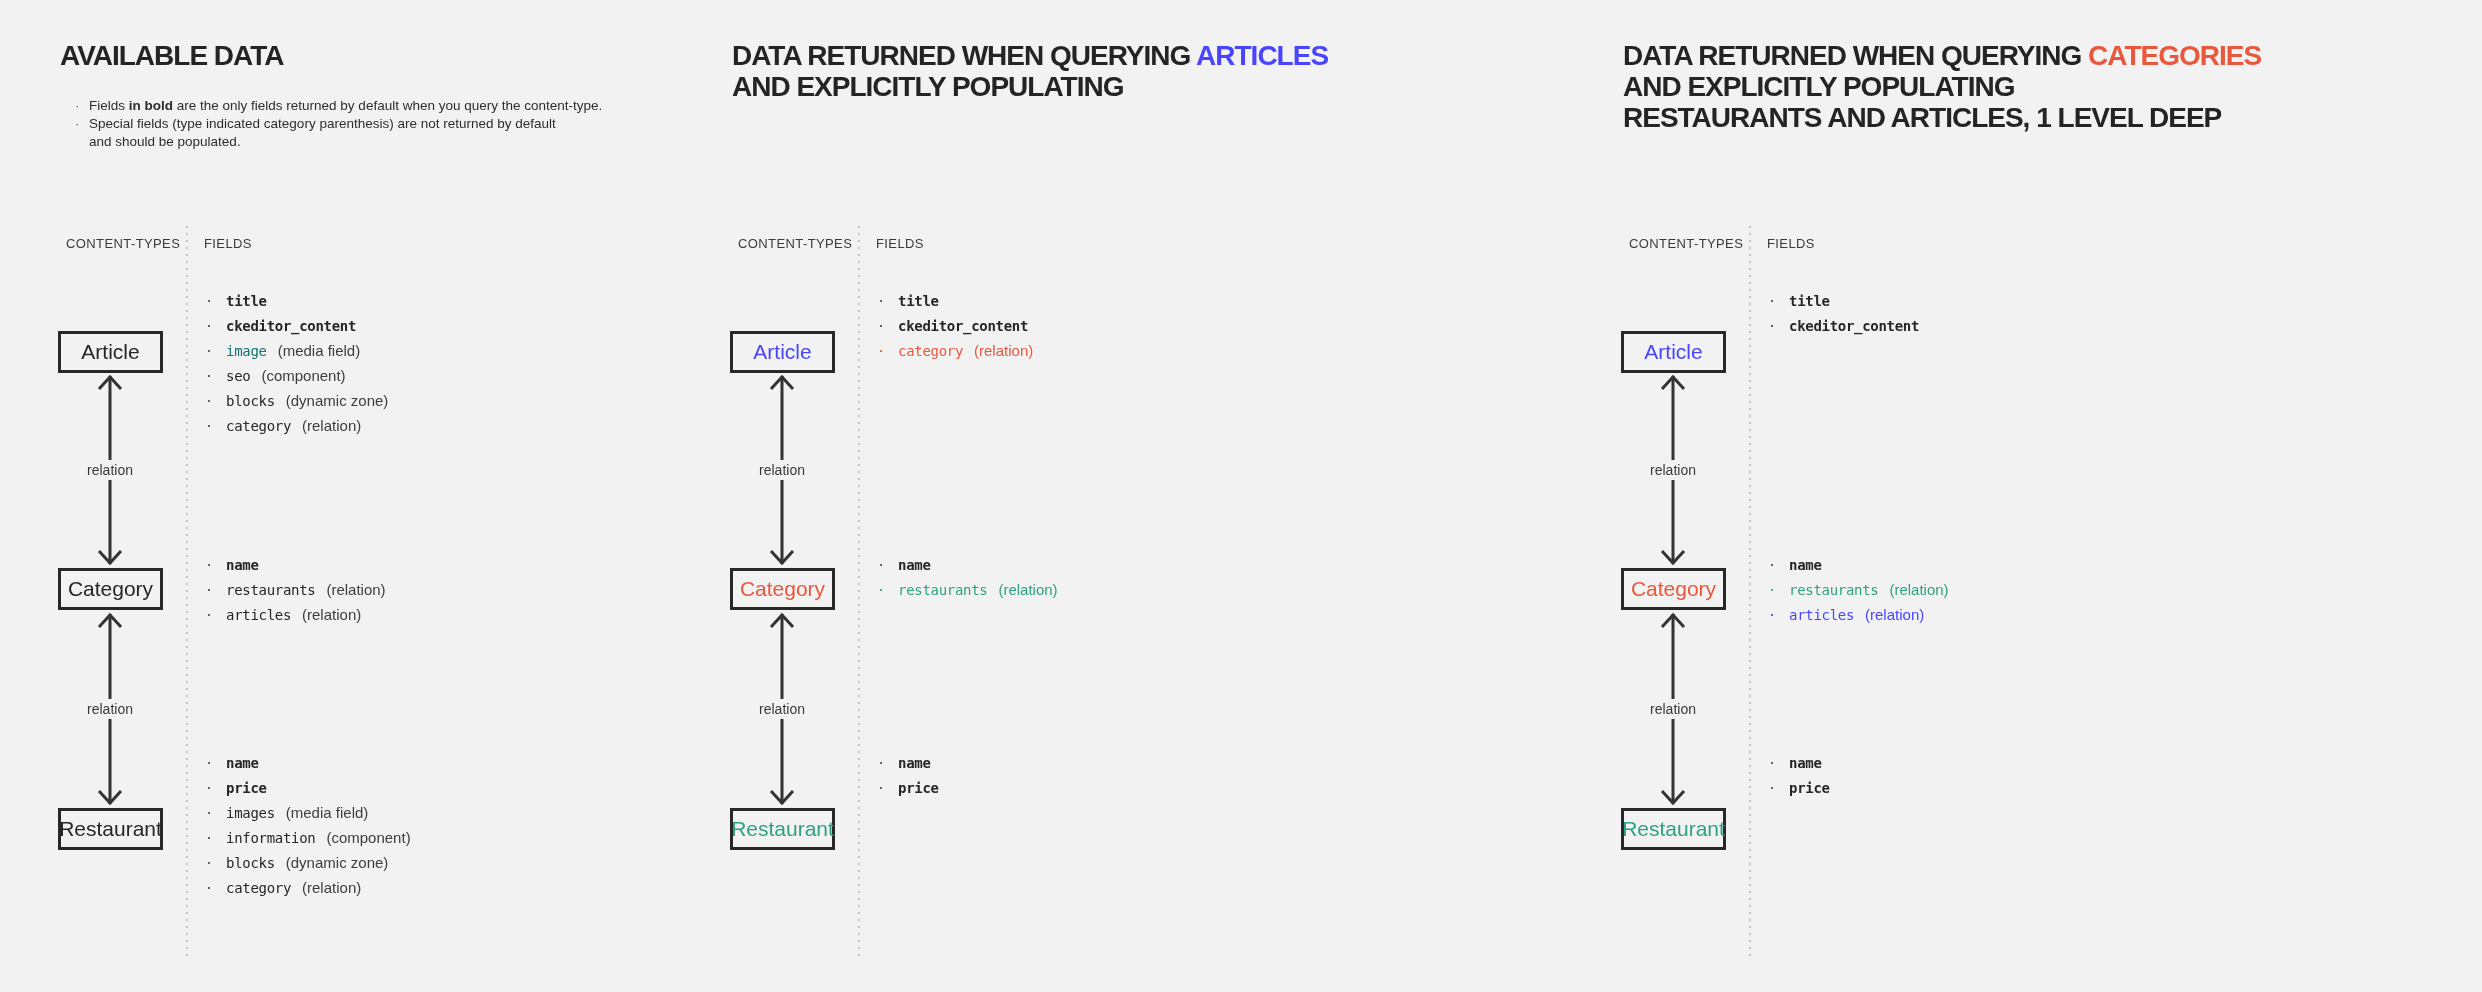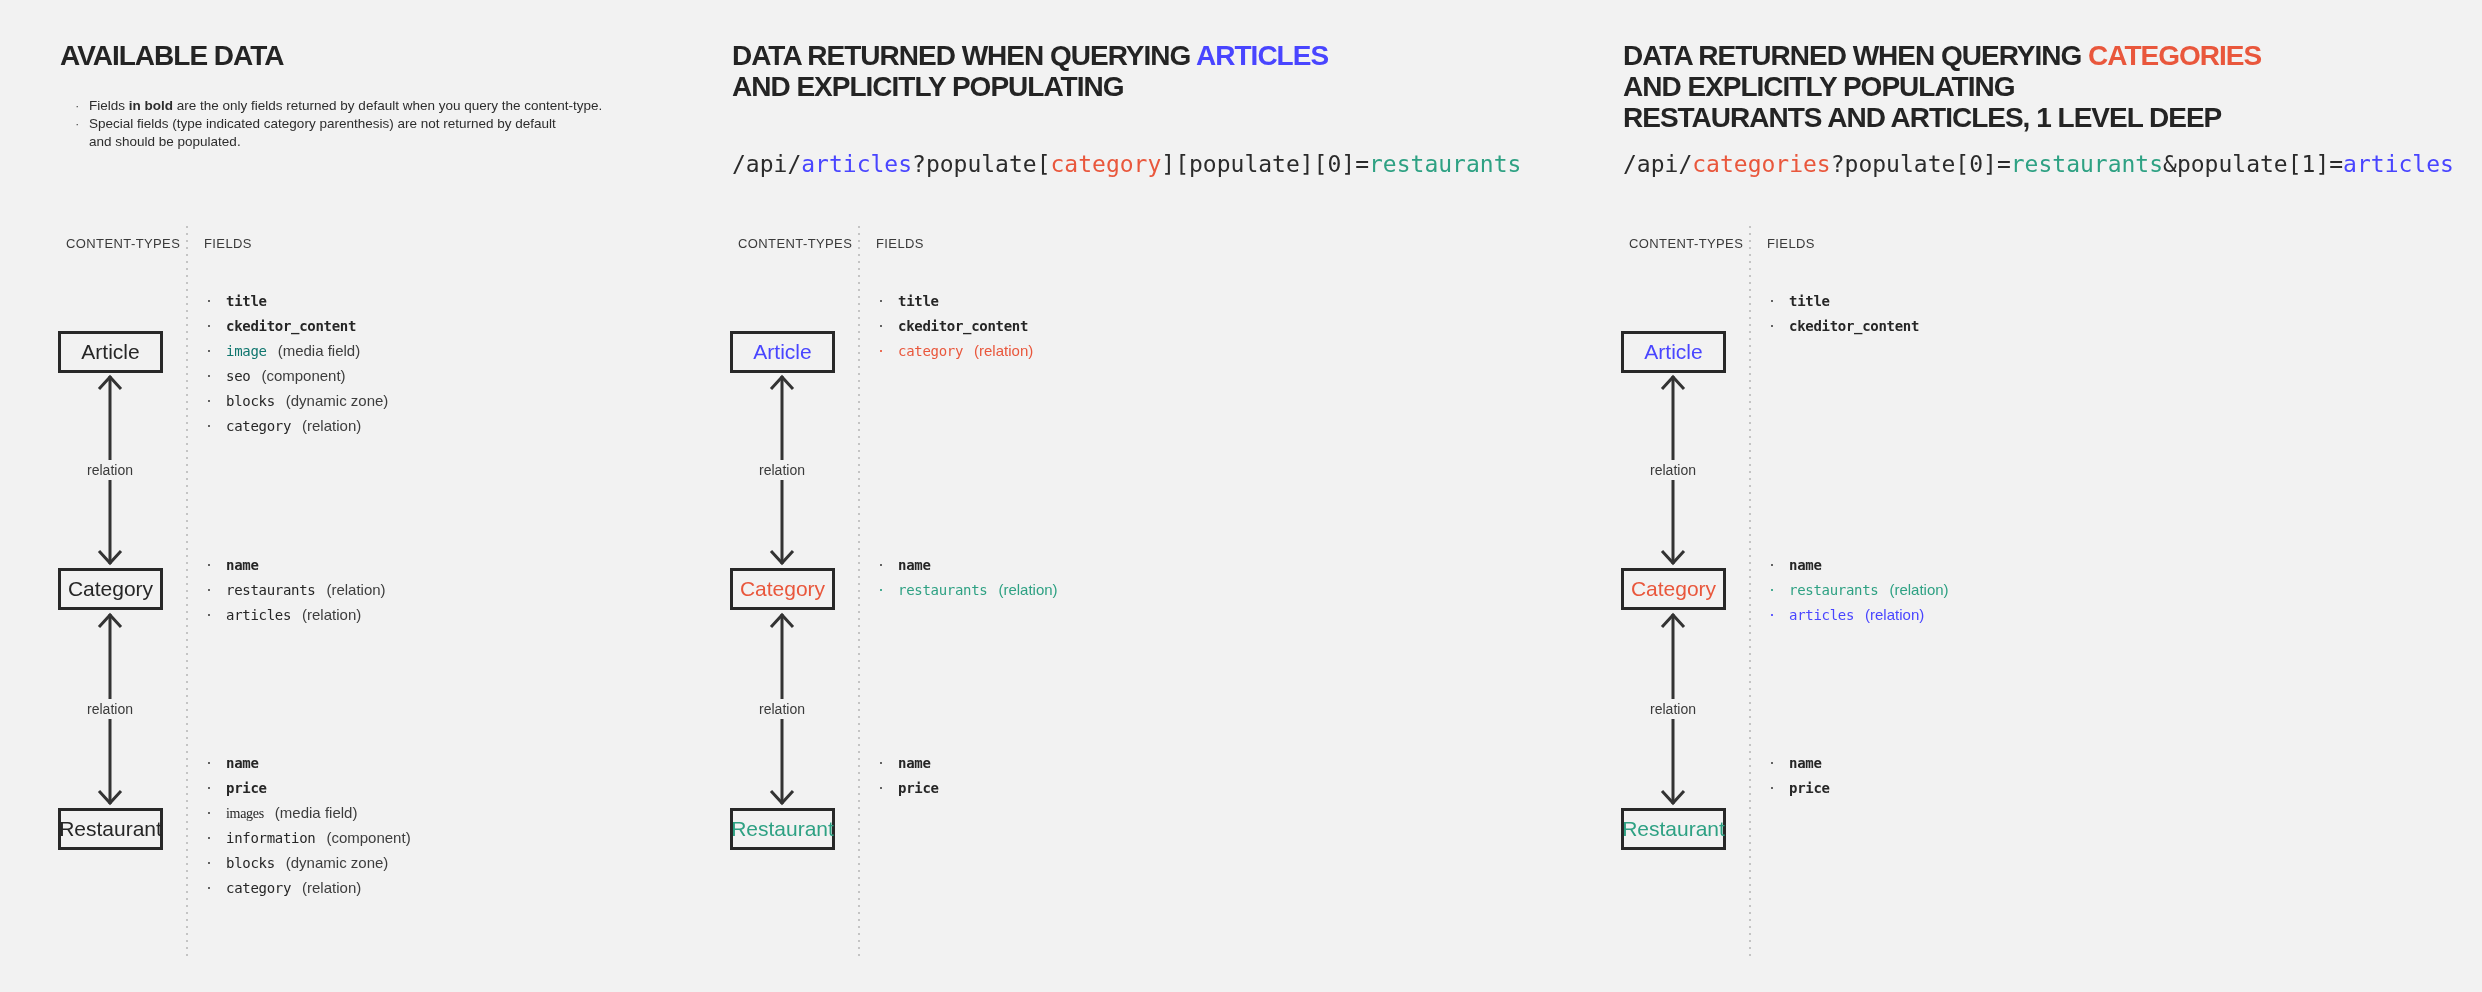--- a/index.html
+++ b/index.html
@@ -146,21 +146,21 @@
         <div class="frow">
           <span class="bullet" style="color: rgb(75, 75, 75);">·</span>
           <span class="fname b" style="color: rgb(38, 38, 38);">name</span>
         </div>
         <div class="frow">
           <span class="bullet" style="color: rgb(75, 75, 75);">·</span>
           <span class="fname b" style="color: rgb(38, 38, 38);">price</span>
         </div>
         <div class="frow">
           <span class="bullet" style="color: rgb(75, 75, 75);">·</span>
-          <span class="fname" style="color: rgb(38, 38, 38); font-family: Liberation Serif, serif;">images</span>
+          <span class="fname" style="color: rgb(38, 38, 38);">images</span>
           <span class="ftype" style="color: rgb(61, 61, 61);">(media field)</span>
         </div>
         <div class="frow">
           <span class="bullet" style="color: rgb(75, 75, 75);">·</span>
           <span class="fname" style="color: rgb(38, 38, 38);">information</span>
           <span class="ftype" style="color: rgb(61, 61, 61);">(component)</span>
         </div>
         <div class="frow">
           <span class="bullet" style="color: rgb(75, 75, 75);">·</span>
           <span class="fname" style="color: rgb(38, 38, 38);">blocks</span>
@@ -174,21 +174,20 @@
       </div>
     </div>
 </section>
 
 <section class="panel" style="left:730px;width:860px;">
   <h2 class="panel-title">
       <div><span>DATA RETURNED WHEN QUERYING </span><span style="color: rgb(73, 69, 255);">ARTICLES</span></div>
       <div><span>AND EXPLICITLY POPULATING</span></div>
     </h2>
   <ul class="notes"></ul>
-  <div class="code-line"><span>/api/</span><span style="color: rgb(73, 69, 255);">articles</span><span>?populate[</span><span style="color: rgb(233, 87, 60);">category</span><span>][populate][0]=</span><span style="color: rgb(46, 161, 131);">restaurants</span></div>
   <div class="label ct">CONTENT-TYPES</div>
   <div class="label fl">FIELDS</div>
   <div class="divider"></div>
   <div class="diagram">
       <div class="ctbox" style="top: 331px; color: rgb(73, 69, 255);">Article</div>
       <div class="ctbox" style="top: 568px; color: rgb(233, 87, 60);">Category</div>
       <div class="ctbox" style="top: 808px; color: rgb(46, 161, 131);">Restaurant</div>
       <div class="arrow" style="top: 374px; height: 192px;">
         <svg width="80" height="192" viewBox="0 0 80 192">
           <line x1="40" y1="2" x2="40" y2="190" stroke="#333" stroke-width="3" fill="none"></line>
@@ -244,21 +243,20 @@
     </div>
 </section>
 
 <section class="panel" style="left:1621px;width:861px;">
   <h2 class="panel-title">
       <div><span>DATA RETURNED WHEN QUERYING </span><span style="color: rgb(233, 87, 60);">CATEGORIES</span></div>
       <div><span>AND EXPLICITLY POPULATING</span></div>
       <div><span>RESTAURANTS AND ARTICLES, 1 LEVEL DEEP</span></div>
     </h2>
   <ul class="notes"></ul>
-  <div class="code-line"><span>/api/</span><span style="color: rgb(233, 87, 60);">categories</span><span>?populate[0]=</span><span style="color: rgb(46, 161, 131);">restaurants</span><span>&amp;populate[1]=</span><span style="color: rgb(73, 69, 255);">articles</span></div>
   <div class="label ct">CONTENT-TYPES</div>
   <div class="label fl">FIELDS</div>
   <div class="divider"></div>
   <div class="diagram">
       <div class="ctbox" style="top: 331px; color: rgb(73, 69, 255);">Article</div>
       <div class="ctbox" style="top: 568px; color: rgb(233, 87, 60);">Category</div>
       <div class="ctbox" style="top: 808px; color: rgb(46, 161, 131);">Restaurant</div>
       <div class="arrow" style="top: 374px; height: 192px;">
         <svg width="80" height="192" viewBox="0 0 80 192">
           <line x1="40" y1="2" x2="40" y2="190" stroke="#333" stroke-width="3" fill="none"></line>

